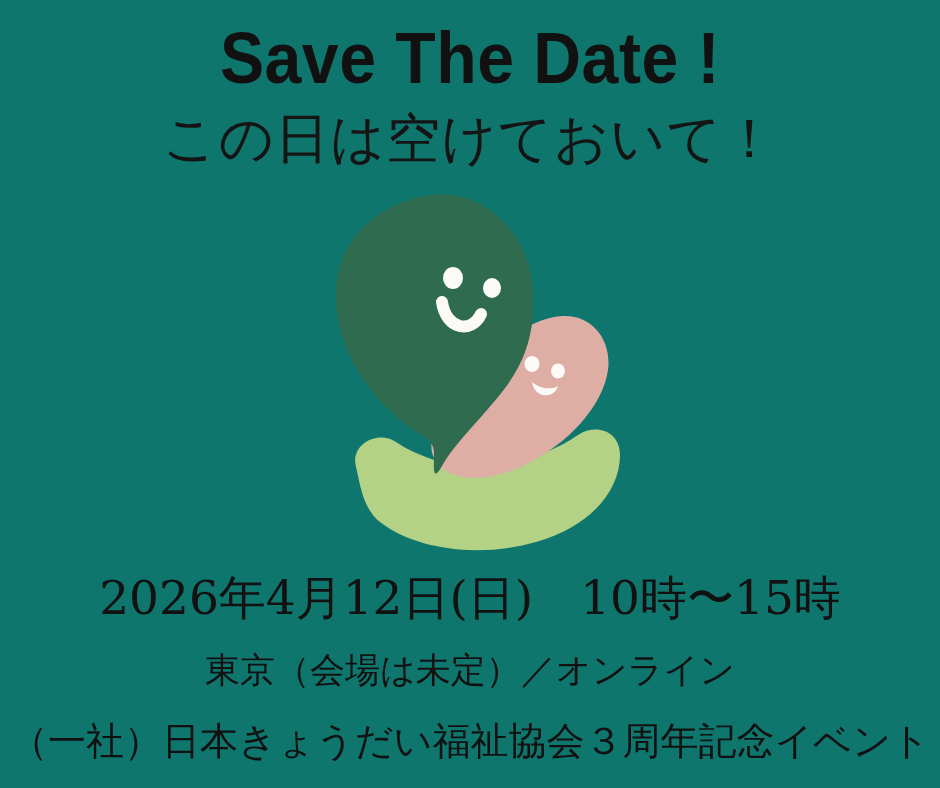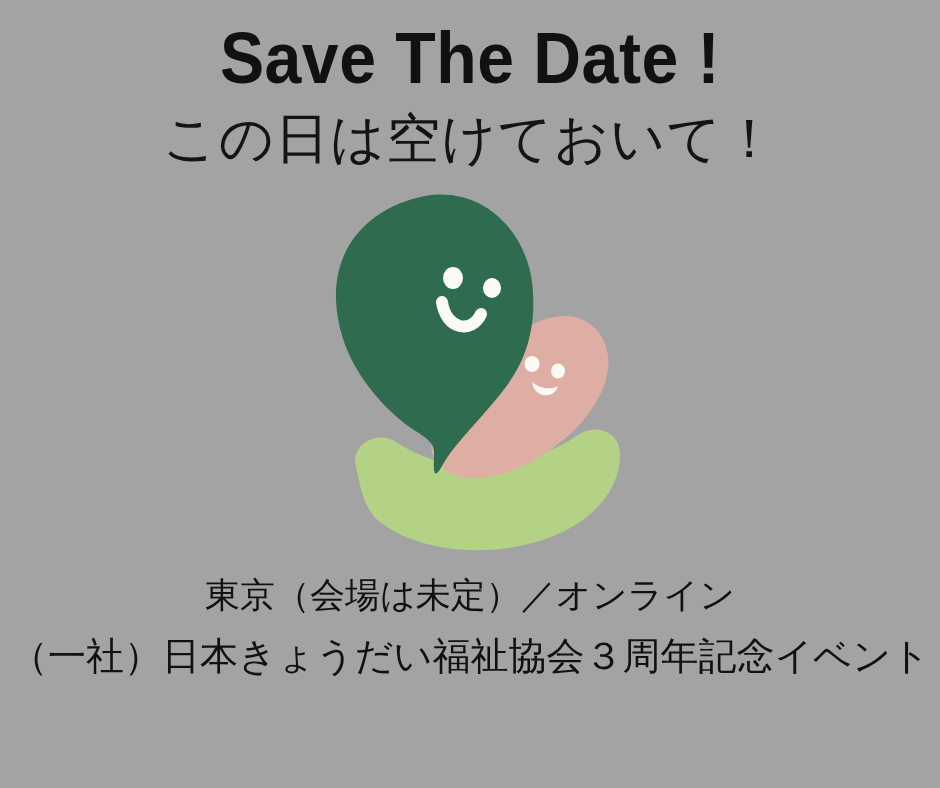--- a/index.html
+++ b/index.html
@@ -12,21 +12,21 @@
     height: 788px;
     background: #f8f6f0;
     font-family: "Liberation Sans", "DejaVu Sans", sans-serif;
     overflow: hidden;
   }
 
   .poster {
     position: relative;
     width: 940px;
     height: 788px;
-    background: #a3a3a3;
+    background: #0f766e;
     box-sizing: border-box;
     display: flex;
     flex-direction: column;
     align-items: center;
   }
 
   
   .headline-block {
     position: absolute;
     top: 0;
@@ -92,21 +92,21 @@
     padding-top: 10px;
     font-family: "DejaVu Serif", "Liberation Serif", serif;
     font-size: 47px;
     line-height: 1.18;
     color: #111111;
     white-space: nowrap;
     letter-spacing: 0px;
   }
 
   .venue-line {
-    margin: 8px;
+    margin: 18px;
     padding-top: 6px;
     font-family: "DejaVu Sans", "Liberation Sans", sans-serif;
     font-size: 35px;
     line-height: 1.2;
     color: #111111;
     white-space: nowrap;
   }
 
   .org-line {
     margin: 0;
@@ -160,17 +160,18 @@
       <ellipse cx="172" cy="98" rx="9" ry="10" fill="#fbfaf6"></ellipse>
       <path d="M122 112 C 126 140, 152 144, 161 124" fill="none" stroke="#fbfaf6" stroke-width="12" stroke-linecap="round"></path>
 
       <ellipse cx="212" cy="174" rx="7.5" ry="8" fill="#fbfaf6"></ellipse>
       <ellipse cx="238" cy="181" rx="7" ry="7.5" fill="#fbfaf6"></ellipse>
       <path d="M212 192 C 214 208, 234 210, 238 196 C 232 200, 220 199, 212 192 Z" fill="#fbfaf6"></path>
     </svg>
   </div>
 
   <div class="footer-block">
+    <p class="date-line">2026年4月12日(日)　10時〜15時</p>
     <p class="venue-line">東京（会場は未定）／オンライン</p>
     <p class="org-line">（一社）日本きょうだい福祉協会３周年記念イベント</p>
   </div>
 
 </div>
 
 </body></html>

